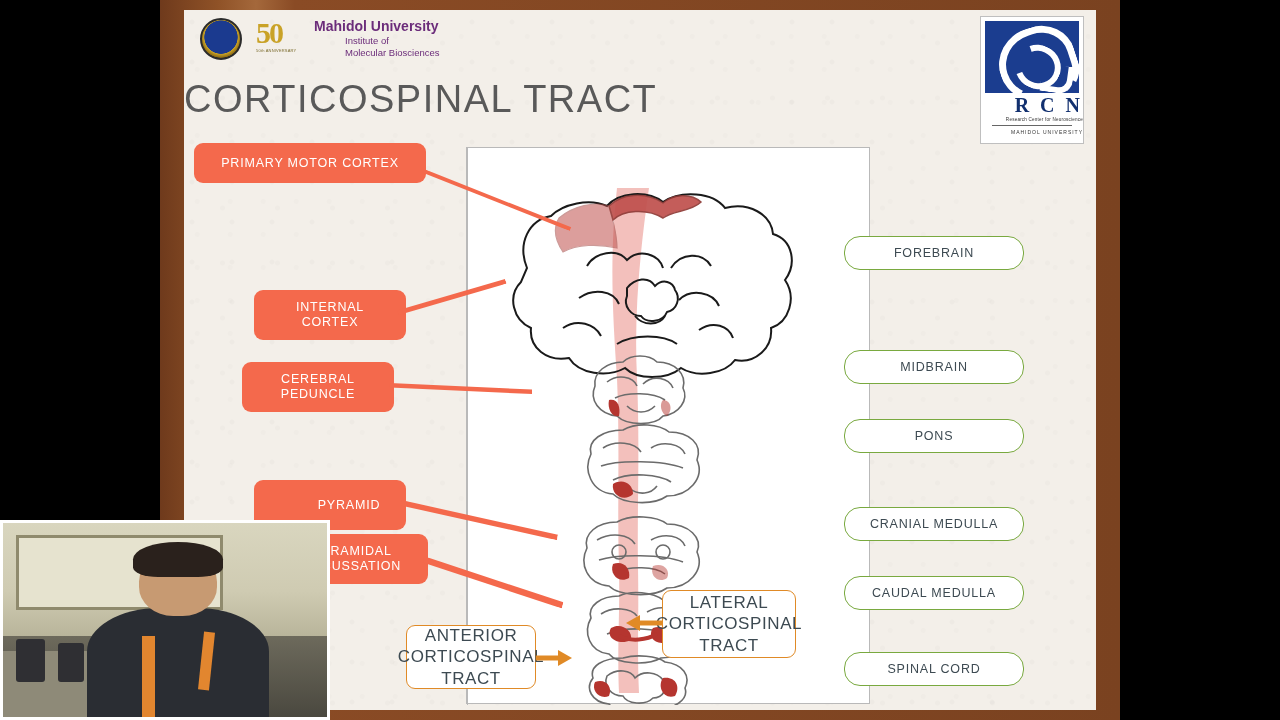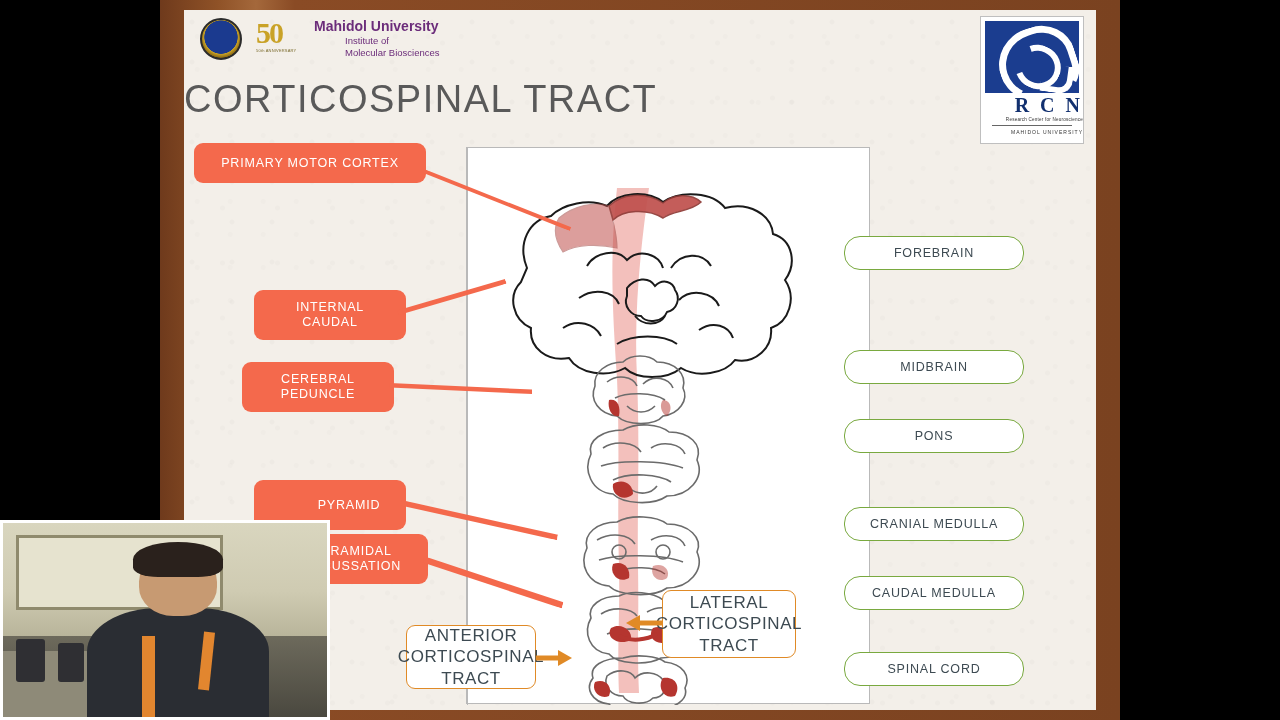--- a/index.html
+++ b/index.html
@@ -441,21 +441,21 @@
         </svg>
       </div>
 
       <div class="callout" style="left:10px; top:133px; width:232px; height:40px;">
         <span>PRIMARY MOTOR CORTEX</span>
       </div>
       <div class="wedge" style="left:236px; top:158px; width:160px; height:14px; clip-path: polygon(0 0, 100% 72%, 100% 100%, 0 28%); transform: rotate(18deg); transform-origin: 0 50%;"></div>
 
       <div class="callout" style="left:70px; top:280px; width:152px; height:50px; flex-direction:column;">
         <span style="white-space:pre-line;">INTERNAL
-CAUDAL</span>
+CORTEX</span>
       </div>
       <div class="wedge" style="left:216px; top:300px; width:112px; height:16px; clip-path: polygon(0 0, 100% 70%, 100% 100%, 0 30%); transform: rotate(-22deg); transform-origin: 0 50%;"></div>
 
       <div class="callout" style="left:58px; top:352px; width:152px; height:50px; flex-direction:column;">
         <span style="white-space:pre-line;">CEREBRAL
 PEDUNCLE</span>
       </div>
       <div class="wedge" style="left:206px; top:373px; width:142px; height:16px; clip-path: polygon(0 0, 100% 72%, 100% 100%, 0 28%); transform: rotate(-2deg); transform-origin: 0 50%;"></div>
 
       <div class="callout" style="left:70px; top:470px; width:152px; height:50px;padding-left:48px;">

